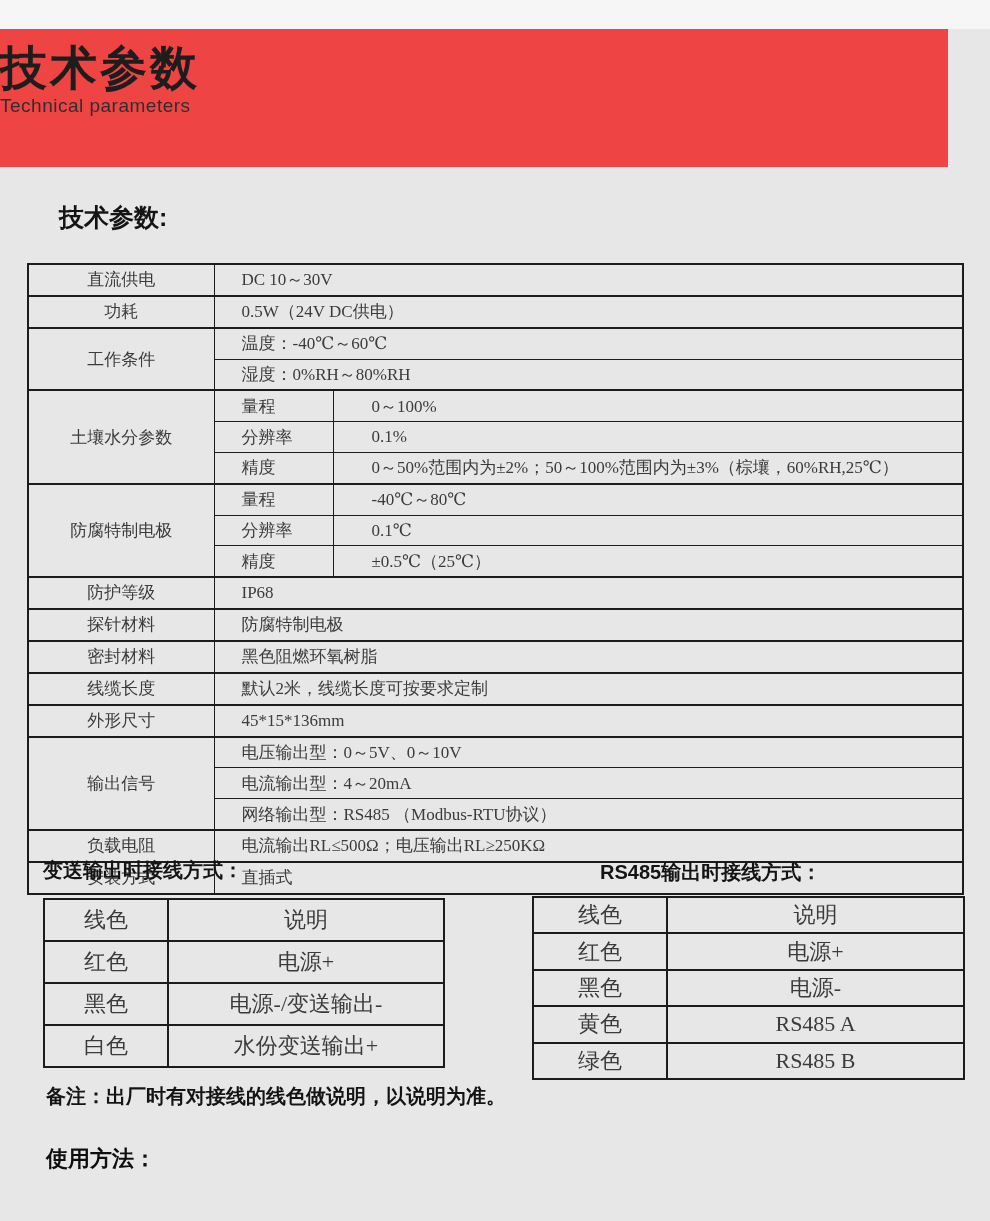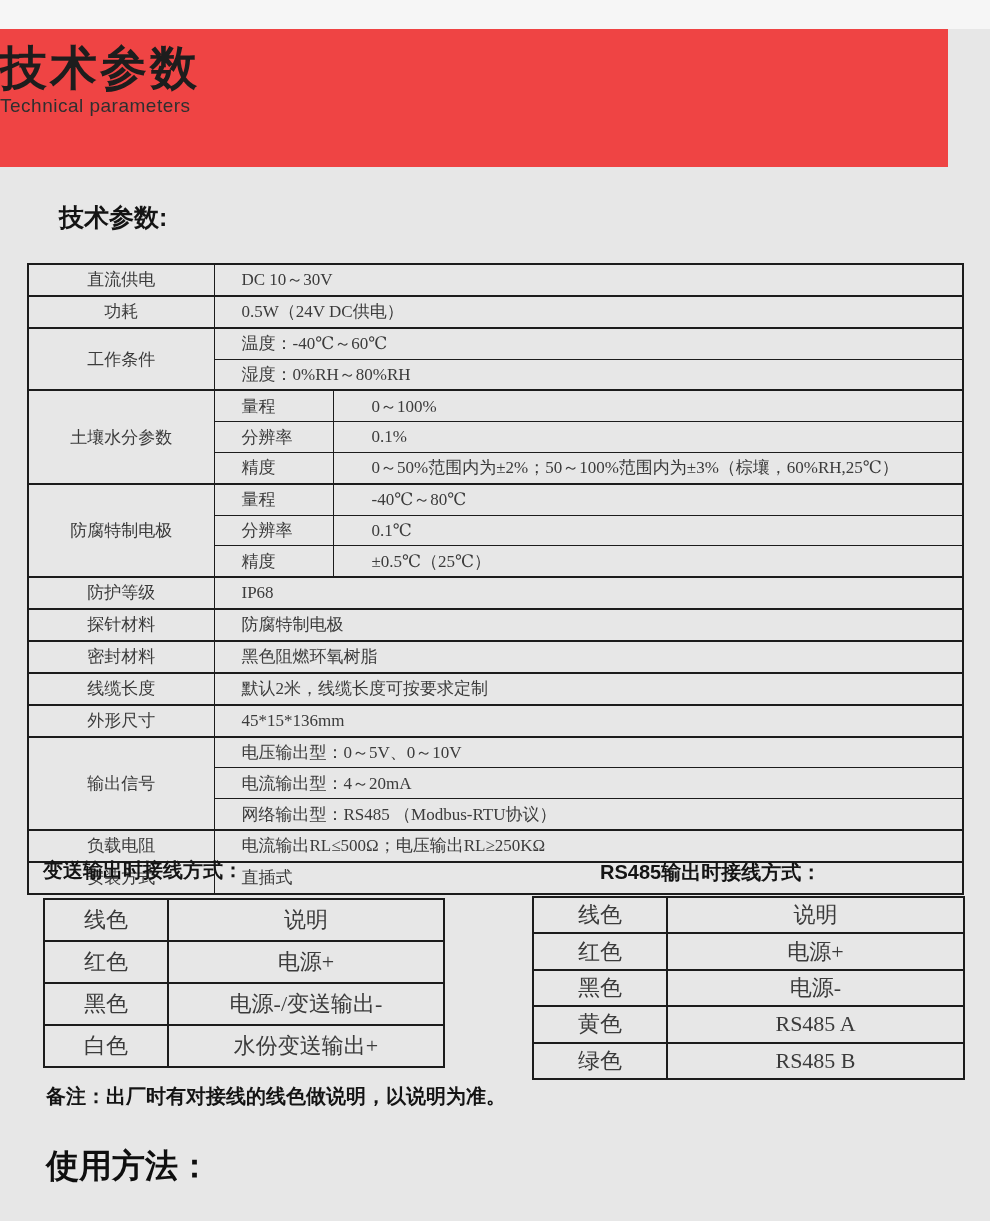--- a/index.html
+++ b/index.html
@@ -75,21 +75,21 @@
   #transmit-table{left:43px;top:898px;width:400px;height:170px;}
   #rs485-table{left:532px;top:896px;width:431px;height:184px;}
   .note{
     position:absolute;left:46px;top:1083px;
     font-family:"Liberation Sans","DejaVu Sans",sans-serif;
     font-size:20px;font-weight:bold;color:#141414;
   }
   .usage-title{
     position:absolute;left:46px;top:1144px;
     font-family:"Liberation Sans","DejaVu Sans",sans-serif;
-    font-size:33px;font-weight:bold;color:#0f0f0f;
+    font-size:22px;font-weight:bold;color:#0f0f0f;
   }
 </style>
 </head>
 <body>
 
 <div class="page">
 
   <div class="top-strip"></div>
 
   <div class="header-band">

